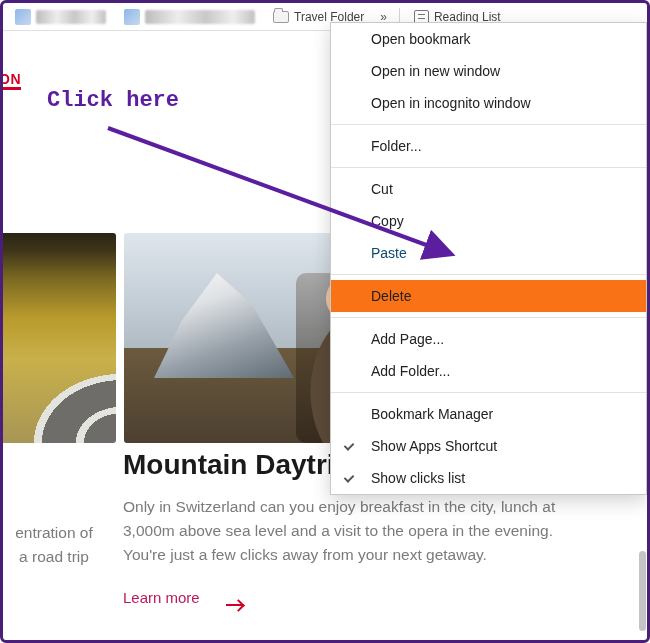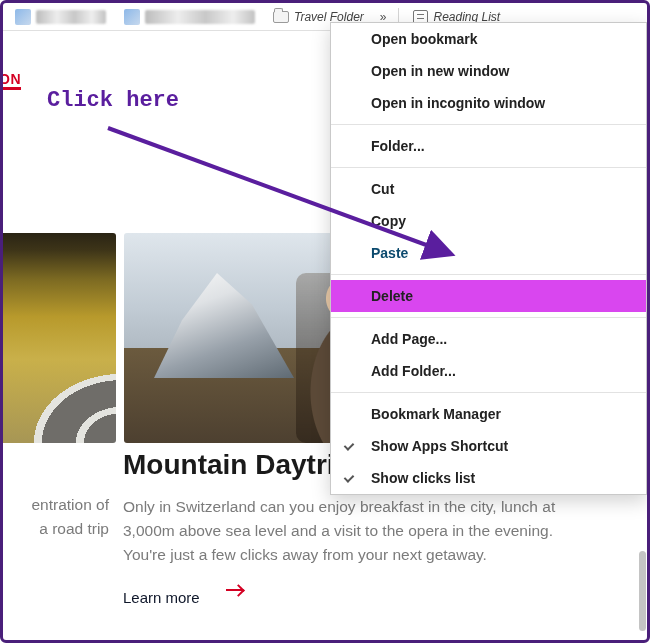--- a/index.html
+++ b/index.html
@@ -25,21 +25,20 @@
     padding: 0 6px;
     gap: 6px;
   }
   .bm-item {
     display: flex;
     align-items: center;
     gap: 5px;
     padding: 2px 6px;
     border-radius: 3px;
     white-space: nowrap;
-    font-style: italic;
   }
   .bm-favicon {
     width: 16px; height: 16px;
     background: linear-gradient(135deg,#8db8e8,#c7d9ee);
     border-radius: 2px;
     flex-shrink: 0;
   }
   .bm-blur {
     width: 70px; height: 14px;
     background: linear-gradient(90deg,#bcbcbc 0%,#ededed 30%,#c8c8c8 55%,#eee 80%,#c2c2c2 100%);
@@ -165,25 +164,25 @@
     color: #1a1a1a;
     margin-bottom: 14px;
   }
   .card-desc {
     font-size: 15.5px;
     line-height: 1.55;
     color: #7b7b7b;
     margin-bottom: 22px;
   }
   .learn-more {
-    color: #0f172a;
+    color: #be185d;
     font-size: 15px;
     font-weight: 500;
     display: inline-flex;
-    align-items: flex-start;
+    align-items: flex-end;
     gap: 26px;
     text-decoration: none;
   }
   .arrow-right {
     display: inline-block;
     width: 16px; height: 2px;
     background: #d40023;
     position: relative;
   }
   .arrow-right::after {
@@ -191,51 +190,50 @@
     position: absolute;
     right: -1px; top: -3px;
     width: 7px; height: 7px;
     border-top: 2px solid #d40023;
     border-right: 2px solid #d40023;
     transform: rotate(45deg);
   }
 
   .left-fragment {
     position: absolute;
-    top: 462px;
+    top: 490px;
     left: -4px;
     width: 110px;
     font-size: 15.5px;
     line-height: 1.55;
     color: #7b7b7b;
-    text-align: right;
+    text-align: center;
   }
 
   
   .context-menu {
     position: absolute;
     top: 19px;
     left: 327px;
     width: 317px;
     background: #fff;
     border: 1px solid #c9c9c9;
     box-shadow: 0 6px 18px rgba(0,0,0,0.18);
     font-size: 14px;
     color: #222;
     z-index: 50;
   }
   .menu-item {
     padding: 6px 12px 6px 40px;
     line-height: 20px;
     position: relative;
     white-space: nowrap;
-    font-weight: bold;
   }
   .menu-item.highlight {
-    background: #d946ef;
+    background: #f97316;
   }
   .menu-sep {
     height: 1px;
     background: #e2e2e2;
     margin: 5px 0;
   }
   .menu-item .check {
     position: absolute;
     left: 14px; top: 7px;
     width: 12px; height: 12px;

